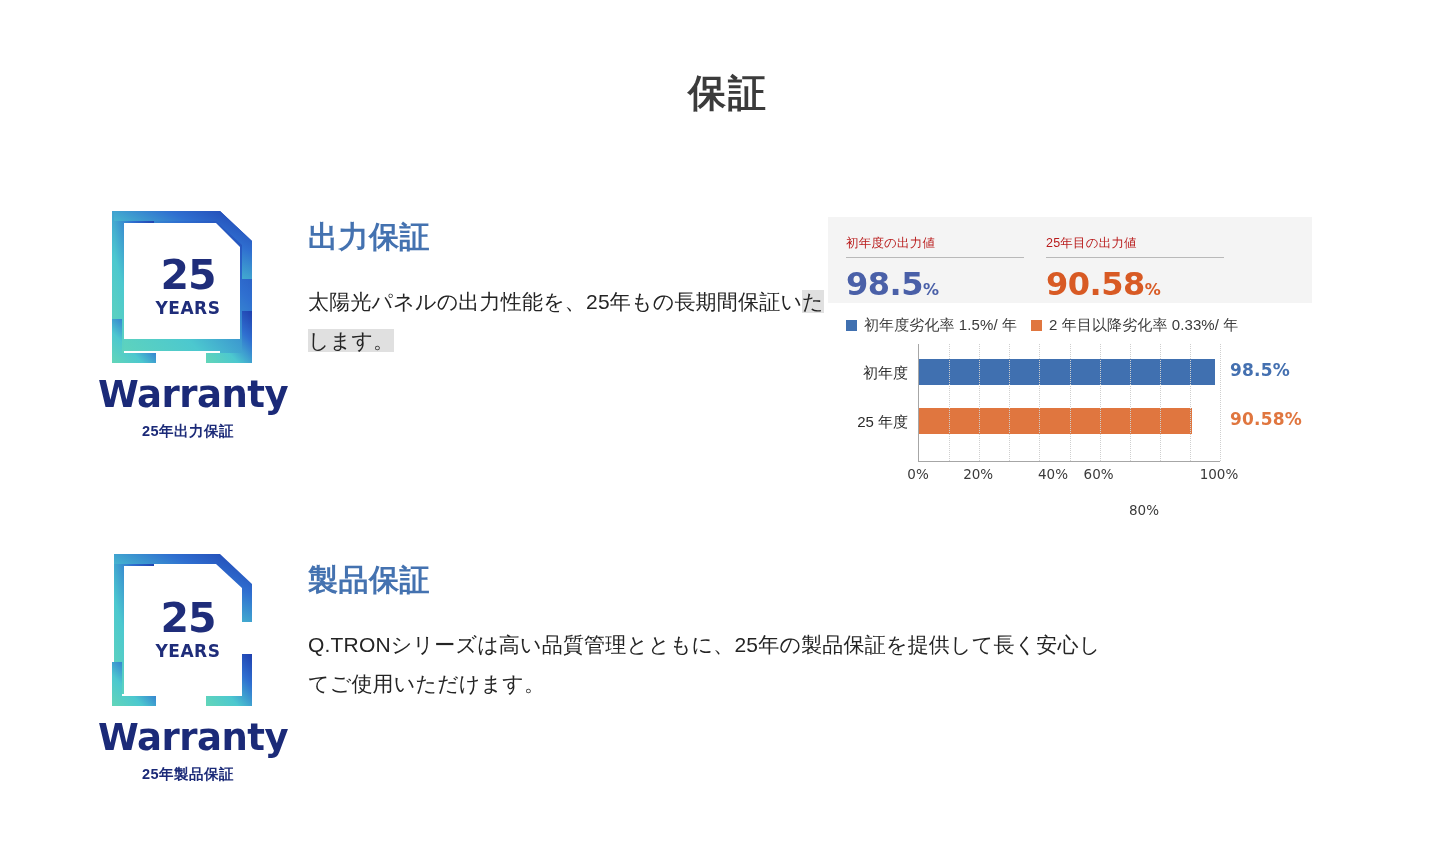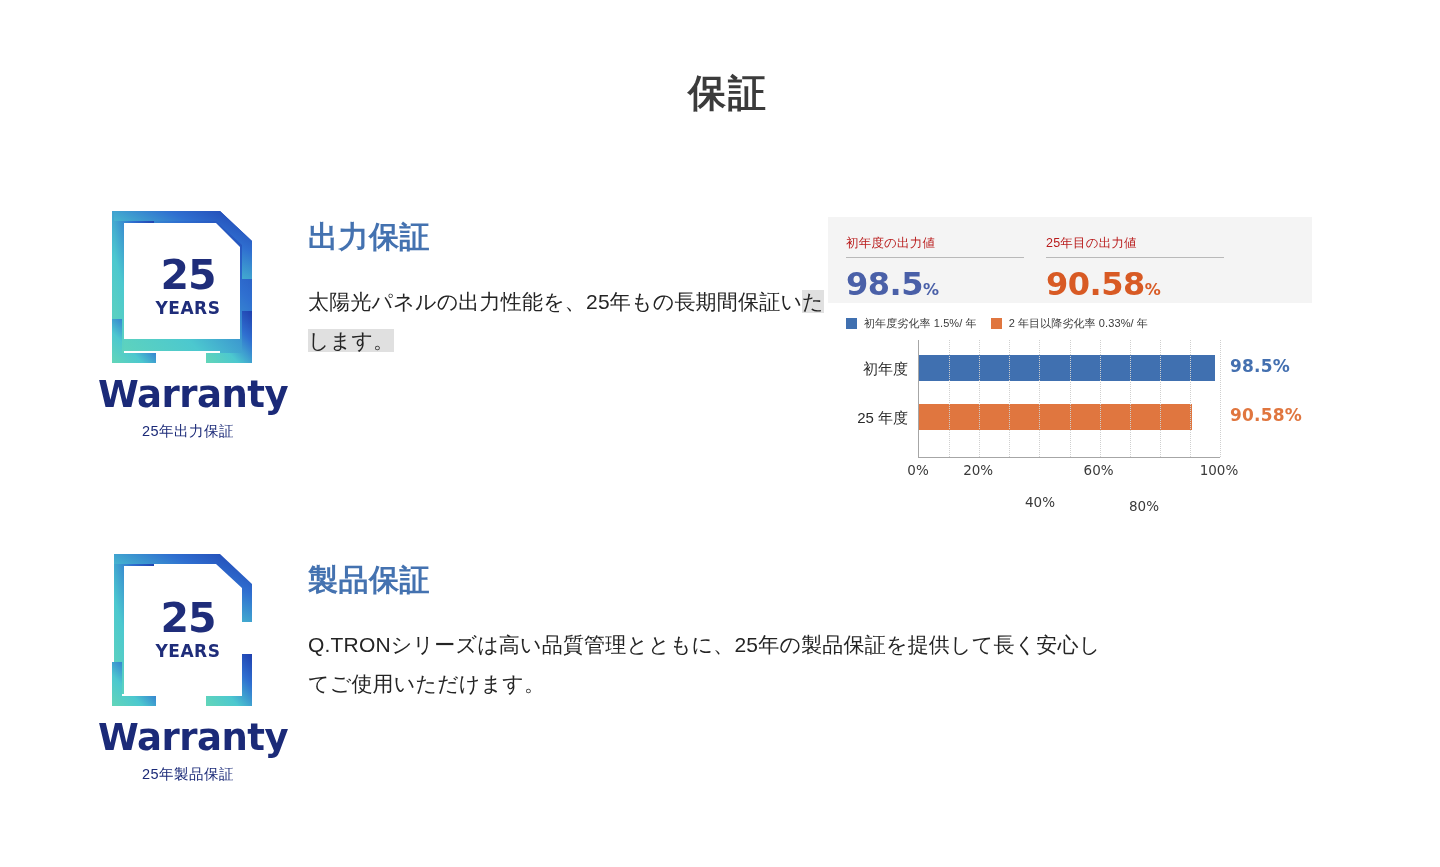--- a/index.html
+++ b/index.html
@@ -77,21 +77,21 @@
     font-size: 37px;
     font-weight: 800;
     color: #1b2a78;
     letter-spacing: -0.5px;
     margin-top: 10px;
     font-family: "DejaVu Sans", sans-serif;
   }
   .badge-caption {
     text-align: center;
     font-size: 14.5px;
-    font-weight: 400;
+    font-weight: 700;
     color: #1b2a78;
     margin-top: 6px;
     letter-spacing: 0.5px;
   }
 
   
   .text-col { position: absolute; left: 308px; top: 14px; width: 520px; }
   .text-col.wide { width: 800px; }
   .sec-heading {
     font-size: 30px;
@@ -144,21 +144,21 @@
   
   .legend {
     display: flex;
     align-items: center;
     gap: 14px;
     margin-top: 13px;
     padding-left: 18px;
   }
   .legend-item { display: flex; align-items: center; gap: 7px; }
   .legend-swatch { width: 11px; height: 11px; display: inline-block; }
-  .legend-text { font-size: 11px; color: #3a3a3a; letter-spacing: 0.1px; }
+  .legend-text { font-size: 15px; color: #3a3a3a; letter-spacing: 0.1px; }
 
   
   .plot {
     position: relative;
     margin-top: 9px;
     margin-left: 18px;
     height: 136px;
     width: 380px;
   }
   .cat-labels {
@@ -318,21 +318,21 @@
             <div class="gridline" style="left: 270.9px;"></div>
             <div class="gridline" style="left: 301px;"></div>
           </div>
 
         <div class="bar-value bv-0">98.5%</div>
         <div class="bar-value bv-1">90.58%</div>
 
         <div class="xticks" id="xticks">
             <div class="xtick" style="left: 0px;">0%</div>
             <div class="xtick" style="left: 60.2px;">20%</div>
-            <div class="xtick" style="left: 122px; margin-top: 32px;">40%</div>
+            <div class="xtick" style="left: 135px;">40%</div>
             <div class="xtick" style="left: 180.6px;">60%</div>
             <div class="xtick" style="left: 226px; margin-top: 36px;">80%</div>
             <div class="xtick" style="left: 301px;">100%</div>
           </div>
       </div>
 
     </div>
   </div>
 
   <div class="section section-2">

